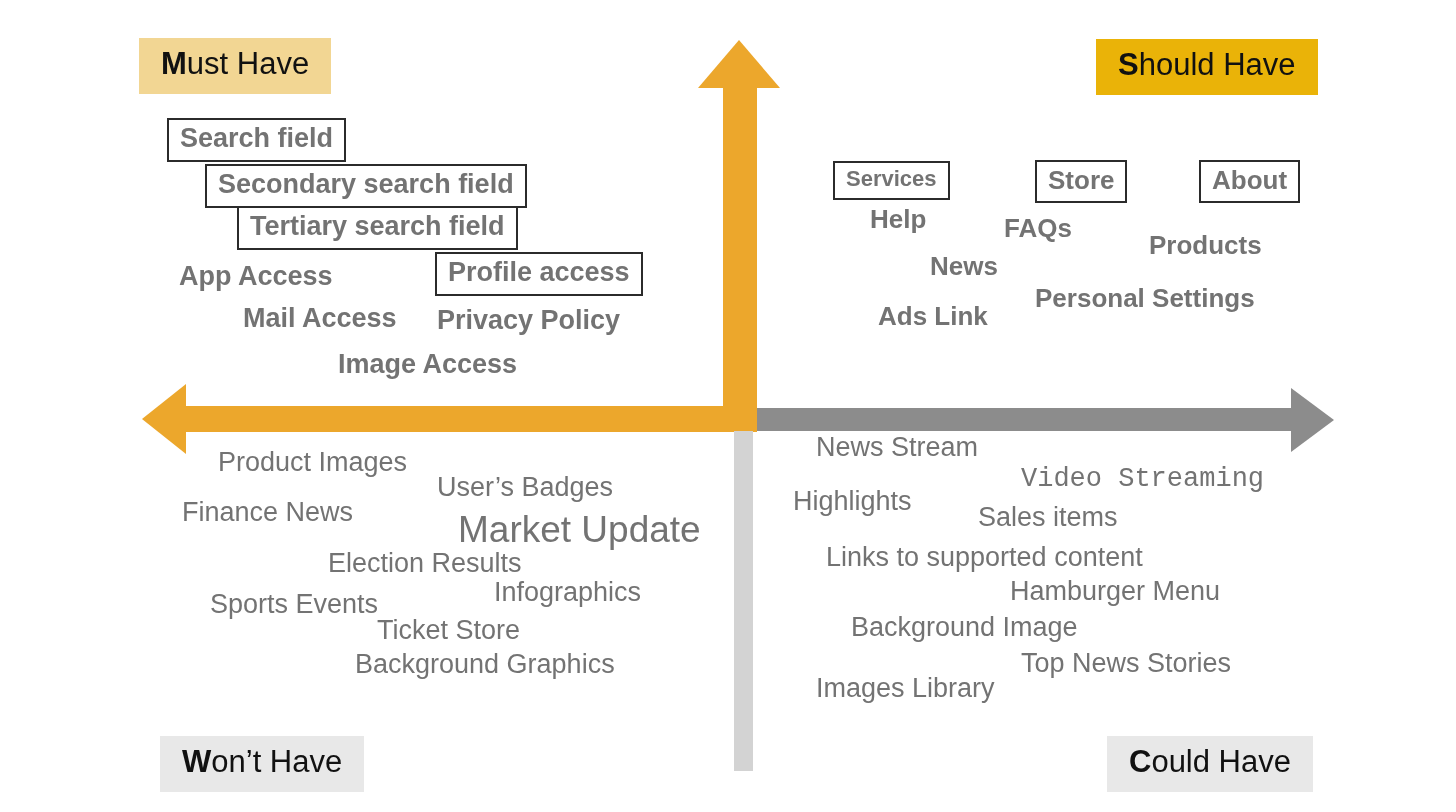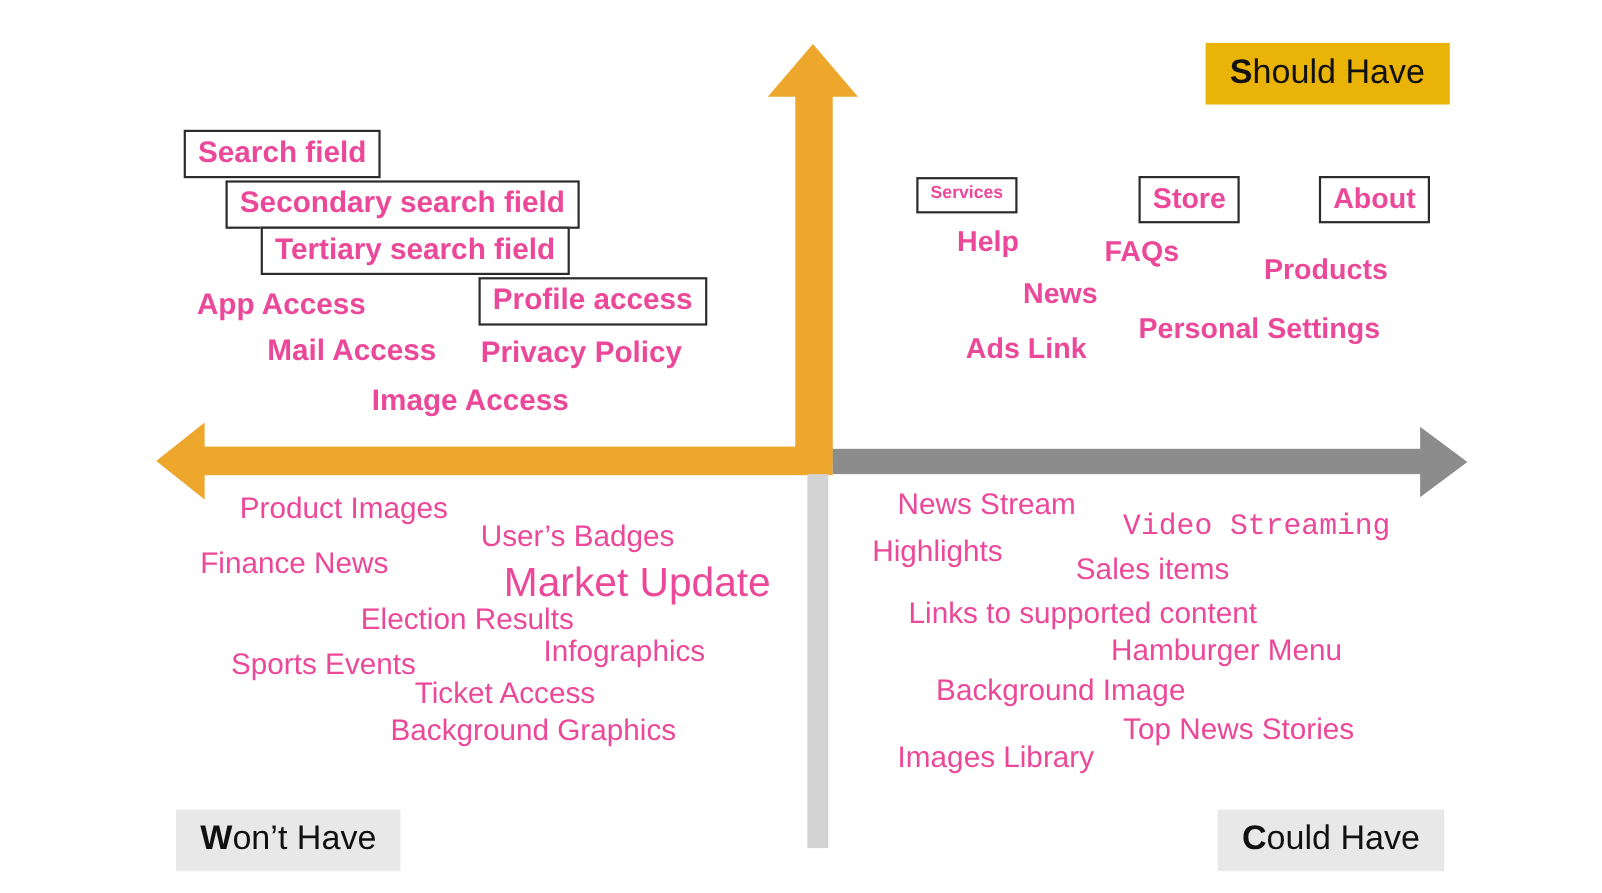--- a/index.html
+++ b/index.html
@@ -45,41 +45,44 @@
     font-size:31px;color:#111;white-space:nowrap;line-height:1.1;
   }
   .q-label b{font-weight:bold;}
   .q-label .rest{font-weight:normal;}
   .q-must{background:#f2d693;left:139px;top:38px;}
   .q-should{background:#eab308;left:1096px;top:39px;}
   .q-wont{background:#e8e8e8;left:160px;top:736px;}
   .q-could{background:#e8e8e8;left:1107px;top:736px;}
 
   
-  .item{position:absolute;white-space:nowrap;color:#ec4899;line-height:1;}
+  .item{position:absolute;white-space:nowrap;color:#737373;line-height:1;}
   .bold{font-weight:bold;}
   .reg{font-weight:normal;}
   .boxed{
     border:2px solid #2b2b2b;background:#ffffff;
     padding:5px 11px 8px 11px;font-weight:bold;
   }
 </style>
 </head>
 <body>
 
 <div id="stage">
 
   <div class="axis v-head-gold"></div>
   <div class="axis v-shaft-gold"></div>
   <div class="axis h-shaft-gold"></div>
   <div class="axis h-head-gold"></div>
   <div class="axis h-shaft-gray"></div>
   <div class="axis h-head-gray"></div>
   <div class="axis v-shaft-gray"></div>
 
+  <div class="q-label q-must">
+    <b>M</b><span class="rest">ust Have</span>
+  </div>
   <div class="q-label q-should">
     <b>S</b><span class="rest">hould Have</span>
   </div>
   <div class="q-label q-could">
     <b>C</b><span class="rest">ould Have</span>
   </div>
   <div class="q-label q-wont">
     <b>W</b><span class="rest">on’t Have</span>
   </div>
 
@@ -87,43 +90,43 @@
       <div class="item boxed" style="left: 167px; top: 118px; font-size: 27px;">Search field</div>
       <div class="item boxed" style="left: 205px; top: 164px; font-size: 27px;">Secondary search field</div>
       <div class="item boxed" style="left: 237px; top: 206px; font-size: 27px;">Tertiary search field</div>
       <div class="item boxed" style="left: 435px; top: 252px; font-size: 27px;">Profile access</div>
       <div class="item bold" style="left: 179px; top: 263px; font-size: 27px;">App Access</div>
       <div class="item bold" style="left: 243px; top: 305px; font-size: 27px;">Mail Access</div>
       <div class="item bold" style="left: 437px; top: 307px; font-size: 27px;">Privacy Policy</div>
       <div class="item bold" style="left: 338px; top: 351px; font-size: 27px;">Image Access</div>
     </div>
   <div id="group-should">
-      <div class="item boxed" style="left: 833px; top: 161px; font-size: 16px;">Services</div>
+      <div class="item boxed" style="left: 833px; top: 161px; font-size: 22px;">Services</div>
       <div class="item boxed" style="left: 1035px; top: 160px; font-size: 26px;">Store</div>
       <div class="item boxed" style="left: 1199px; top: 160px; font-size: 26px;">About</div>
       <div class="item bold" style="left: 870px; top: 206px; font-size: 26px;">Help</div>
       <div class="item bold" style="left: 1004px; top: 215px; font-size: 26px;">FAQs</div>
       <div class="item bold" style="left: 1149px; top: 232px; font-size: 26px;">Products</div>
       <div class="item bold" style="left: 930px; top: 253px; font-size: 26px;">News</div>
       <div class="item bold" style="left: 1035px; top: 285px; font-size: 26px;">Personal Settings</div>
       <div class="item bold" style="left: 878px; top: 303px; font-size: 26px;">Ads Link</div>
     </div>
   <div id="group-wont">
       <div class="item reg" style="left: 218px; top: 449px; font-size: 27px;">Product Images</div>
       <div class="item reg" style="left: 437px; top: 474px; font-size: 27px;">User’s Badges</div>
       <div class="item reg" style="left: 182px; top: 499px; font-size: 27px;">Finance News</div>
       <div class="item reg" style="left: 458px; top: 511px; font-size: 37px;">Market Update</div>
       <div class="item reg" style="left: 328px; top: 550px; font-size: 27px;">Election Results</div>
       <div class="item reg" style="left: 494px; top: 579px; font-size: 27px;">Infographics</div>
       <div class="item reg" style="left: 210px; top: 591px; font-size: 27px;">Sports Events</div>
-      <div class="item reg" style="left: 377px; top: 617px; font-size: 27px;">Ticket Access</div>
+      <div class="item reg" style="left: 377px; top: 617px; font-size: 27px;">Ticket Store</div>
       <div class="item reg" style="left: 355px; top: 651px; font-size: 27px;">Background Graphics</div>
     </div>
   <div id="group-could">
-      <div class="item reg" style="left: 816px; top: 445px; font-size: 27px;">News Stream</div>
+      <div class="item reg" style="left: 816px; top: 434px; font-size: 27px;">News Stream</div>
       <div class="item reg" style="left: 1021px; top: 466px; font-size: 27px; font-family: Liberation Mono, monospace;">Video Streaming</div>
       <div class="item reg" style="left: 793px; top: 488px; font-size: 27px;">Highlights</div>
       <div class="item reg" style="left: 978px; top: 504px; font-size: 27px;">Sales items</div>
       <div class="item reg" style="left: 826px; top: 544px; font-size: 27px;">Links to supported content</div>
       <div class="item reg" style="left: 1010px; top: 578px; font-size: 27px;">Hamburger Menu</div>
       <div class="item reg" style="left: 851px; top: 614px; font-size: 27px;">Background Image</div>
       <div class="item reg" style="left: 1021px; top: 650px; font-size: 27px;">Top News Stories</div>
       <div class="item reg" style="left: 816px; top: 675px; font-size: 27px;">Images Library</div>
     </div>
 

